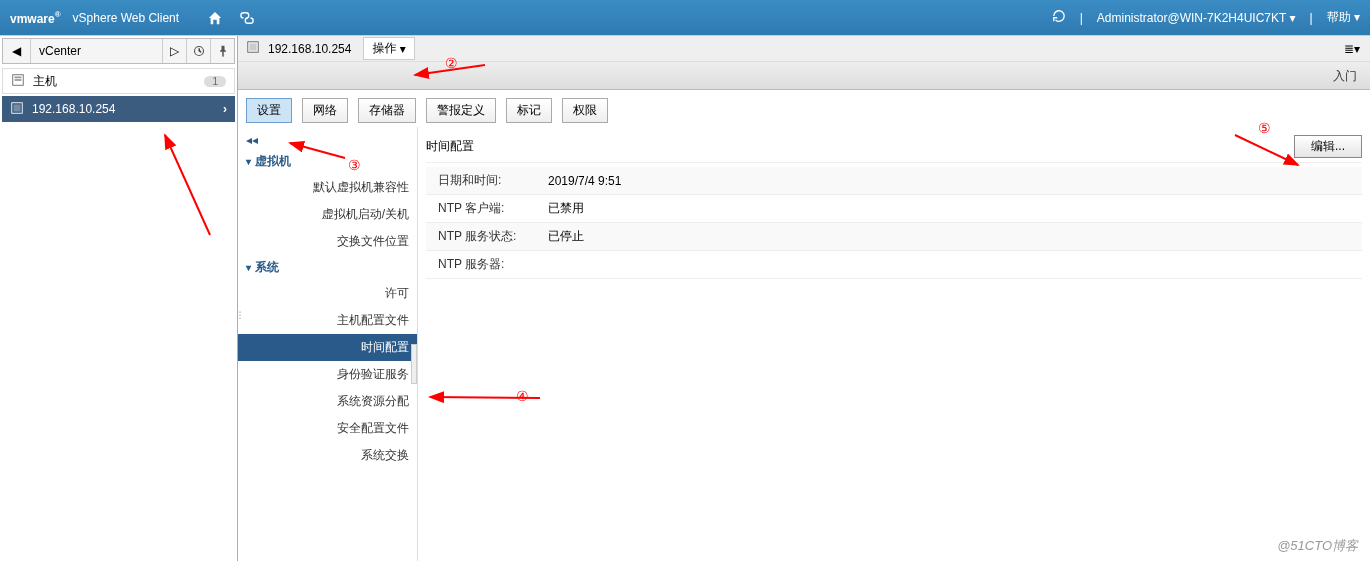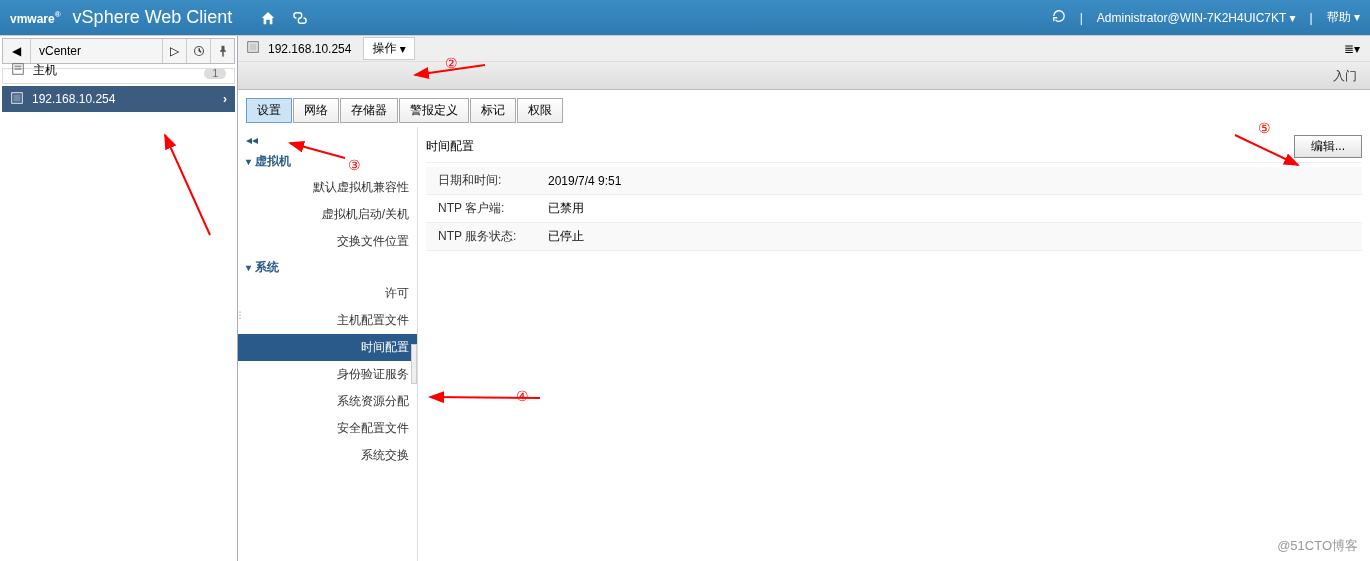--- a/index.html
+++ b/index.html
@@ -2,37 +2,37 @@
 <html><head>
   <meta charset="utf-8">
   <style>
     * { margin: 0; padding: 0; box-sizing: border-box; font-family: Arial, "Microsoft YaHei", sans-serif; font-size: 12px; }
     body { background: #fff; width: 1370px; height: 561px; overflow: hidden; position: relative; }
     
     
     .header { background: linear-gradient(to bottom, #3B8CC4, #2E7AB0); height: 35px; width: 100%; display: flex; align-items: center; color: #fff; padding: 0 10px; }
     .logo { font-size: 14px; font-weight: bold; margin-right: 4px; }
     .logo-tm { font-size: 8px; vertical-align: super; margin-right: 8px; }
-    .product-name { font-size: 18px; margin-right: 20px; }
+    .product-name { font-size: 12px; margin-right: 20px; }
     .header-icon { width: 24px; height: 24px; display: flex; align-items: center; justify-content: center; cursor: pointer; margin: 0 4px; color: #fff; }
     .header-right { margin-left: auto; display: flex; align-items: center; gap: 10px; }
     .header-right span { color: #fff; cursor: pointer; }
     .header-right .sep { margin: 0 4px; }
     
     
     .main-container { display: flex; height: calc(100% - 35px); border-top: 1px solid #ccc; }
     
     
     .left-sidebar { width: 238px; border-right: 1px solid #aab; background: #fff; padding: 2px; }
     .nav-bar { display: flex; align-items: center; border: 1px solid #bbb; background: #f5f5f5; height: 26px; margin-bottom: 4px; }
     .nav-back { width: 28px; height: 100%; display: flex; align-items: center; justify-content: center; border-right: 1px solid #ccc; cursor: pointer; }
     .nav-label { flex: 1; padding: 0 8px; }
     .nav-btn { width: 24px; height: 100%; display: flex; align-items: center; justify-content: center; border-left: 1px solid #ccc; cursor: pointer; }
     
-    .tree-item { display: flex; align-items: flex-end; padding: 4px 8px; height: 16px; border: 1px solid #eee; margin-bottom: 2px; }
+    .tree-item { display: flex; align-items: center; padding: 4px 8px; height: 26px; border: 1px solid #eee; margin-bottom: 2px; }
     .tree-item.host { background: #fff; border: 1px solid #ddd; }
     .tree-item .icon { width: 16px; margin-right: 6px; }
     .tree-item .count-badge { margin-left: auto; background: #ddd; border-radius: 8px; padding: 0 8px; font-size: 10px; color: #666; }
     
     .selected-host { background: #3B5B7F; color: #fff; display: flex; align-items: center; padding: 4px 8px; height: 26px; position: relative; }
     .selected-host .icon { width: 16px; margin-right: 6px; }
     .selected-host .chevron { margin-left: auto; font-weight: bold; }
     
     
     .right-content { flex: 1; display: flex; flex-direction: column; background: #f7f7f7; }
@@ -40,21 +40,21 @@
     .host-icon { width: 16px; margin-right: 6px; }
     .actions-dropdown { margin-left: 12px; display: flex; align-items: center; cursor: pointer; border: 1px solid #ccc; padding: 2px 8px; background: #fff; }
     .guide-btn { margin-left: auto; width: 20px; height: 20px; display: flex; align-items: center; justify-content: center; cursor: pointer; }
     
     
     .main-tabs { display: flex; height: 28px; border-bottom: 1px solid #bbb; background: linear-gradient(to bottom, #eee, #ddd); padding-left: 16px; align-items: flex-end; flex-direction: column; }
     .main-tab { padding: 5px 12px; cursor: pointer; color: #333; border: 1px solid transparent; border-bottom: none; }
     .main-tab.active { background: #fff; border: 1px solid #bbb; border-bottom: 1px solid #fff; border-radius: 3px 3px 0 0; margin-bottom: -1px; }
     
     
-    .sub-tabs-row { display: flex; padding: 8px 8px 4px 8px; gap: 1px; background: #fff; }
+    .sub-tabs-row { display: flex; padding: 8px 8px 4px 8px; gap: 10px; background: #fff; }
     .sub-tab { padding: 3px 10px; border: 1px solid #aaa; background: linear-gradient(to bottom,#fff,#eee); cursor: pointer; }
     .sub-tab.active { background: #cde4f7; border-color: #6a9fd0; }
     
     
     .settings-panel { flex: 1; display: flex; background: #fff; }
     .settings-nav { width: 180px; border-right: 1px solid #ddd; padding: 4px 0; overflow-y: auto; }
     .nav-collapse-row { padding: 2px 8px; color: #2a5a8a; }
     .nav-group { padding: 4px 8px; font-weight: bold; color: #2a5a8a; display: flex; align-items: center; cursor: pointer; }
     .nav-group .arrow { margin-right: 4px; font-size: 10px; }
     .nav-subitem { padding: 5px 8px 5px 28px; cursor: pointer; color: #333; text-align: right; }
@@ -68,21 +68,21 @@
     .detail-table { width: 100%; border-collapse: collapse; margin-top: 4px; }
     .detail-table td { padding: 5px 12px; border-bottom: 1px solid #eee; }
     .detail-table td:first-child { width: 110px; color: #333; }
     .detail-table tr:nth-child(odd) { background: #f9f9f9; }
     
     
     .annotation { position: absolute; pointer-events: none; z-index: 100; }
     .arrow-line { stroke: red; stroke-width: 2; fill: none; marker-end: url(#arrowhead); }
     .circled-num { position: absolute; color: red; font-size: 14px; }
     
-    .watermark { position: absolute; right: 12px; bottom: 6px; font-size: 13px; color: #999; }
+    .watermark { position: absolute; right: 12px; bottom: 6px; font-size: 13px; color: #999; font-style: italic; }
     
     .drag-handle { position: absolute; right: 0; top: 50%; width: 6px; height: 40px; background: #eee; border: 1px solid #ccc; cursor: ew-resize; }
     .left-drag-handle { position: absolute; left: 236px; top: 55%; width: 8px; height: 12px; display:flex; align-items:center; justify-content:center; color:#888; font-size:9px;}
   </style>
 </head>
 <body>
 
 <div class="header">
   <span class="logo"><b>vmware</b><span class="logo-tm">®</span></span>
   <span class="product-name">vSphere Web Client</span>
@@ -219,20 +219,24 @@
             <td>2019/7/4 9:51</td>
           </tr>
           <tr>
             <td>NTP 客户端:</td>
             <td>已禁用</td>
           </tr>
           <tr>
             <td>NTP 服务状态:</td>
             <td>已停止</td>
           </tr>
+          <tr>
+            <td>NTP 服务器:</td>
+            <td></td>
+          </tr>
         </tbody>
           </table>
       </div>
     </div>
   </div>
 </div>
 
 <svg class="annotation" width="1370" height="561" style="top:0;left:0;">
   <defs>
     <marker id="arrowhead" markerWidth="8" markerHeight="6" refX="7" refY="3" orient="auto">

